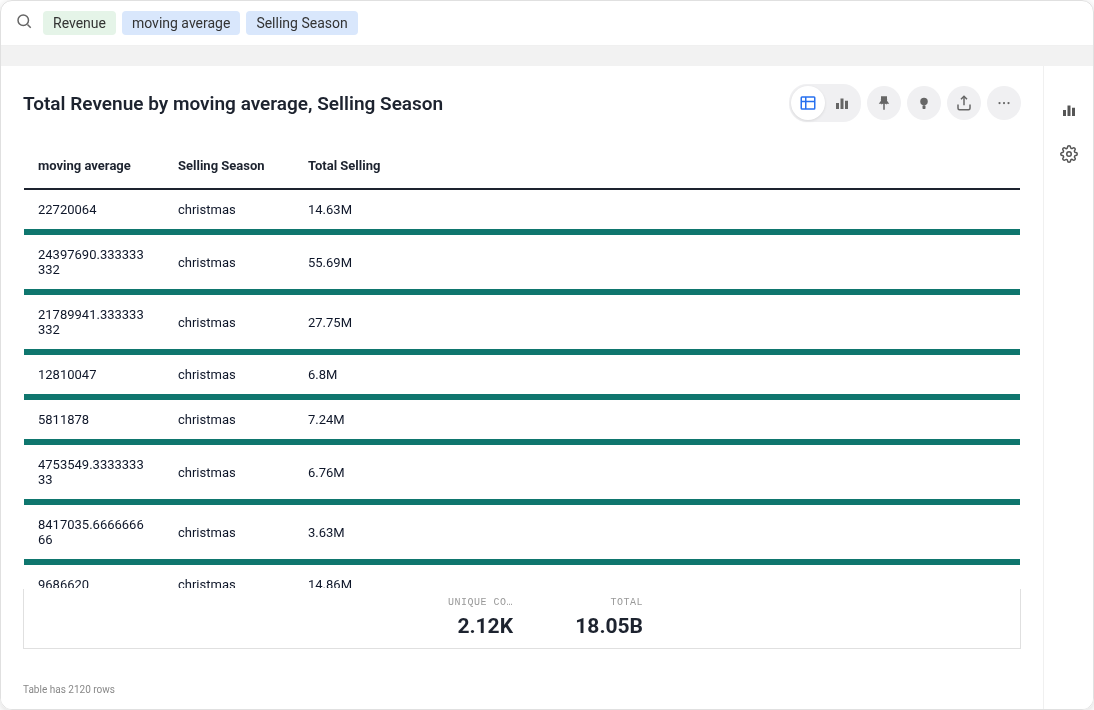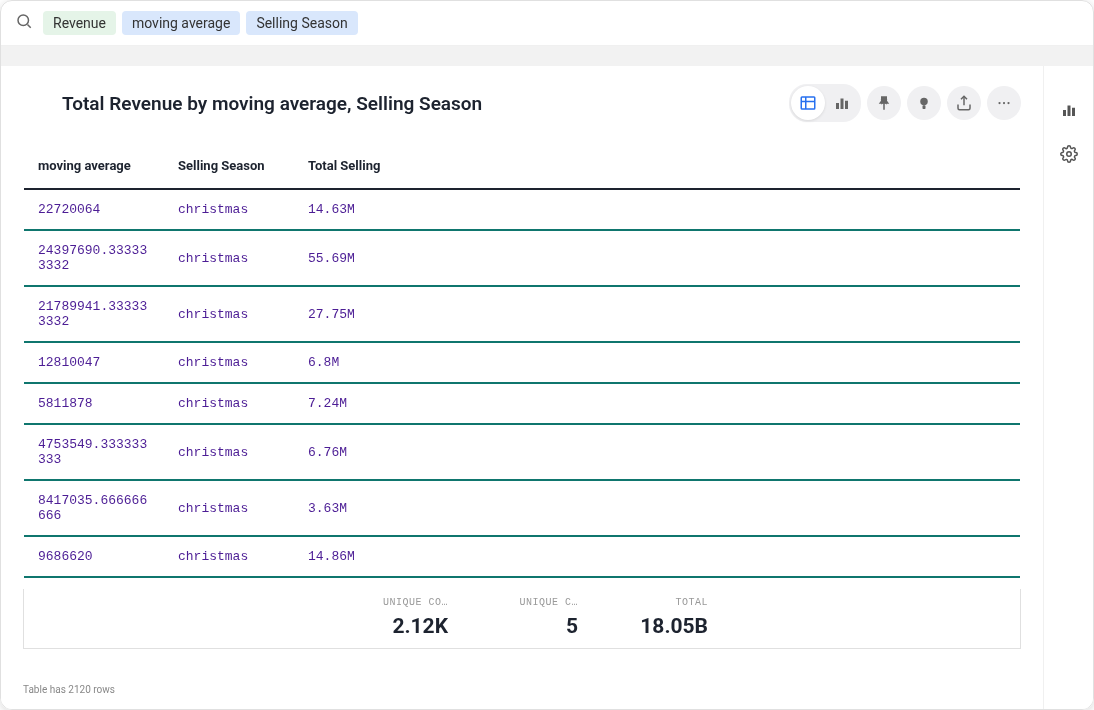--- a/index.html
+++ b/index.html
@@ -70,21 +70,20 @@
     .page-header {
       display: flex;
       justify-content: space-between;
       align-items: center;
       padding: 18px 22px 20px 22px;
     }
     .page-title {
       font-size: 19px;
       font-weight: 600;
       color: #1d232f;
-      margin-left: 39px;
     }
     .toolbar {
       display: flex;
       gap: 6px;
       align-items: center;
     }
     .toolbar-group {
       display: flex;
       background: #f0f0f2;
       border-radius: 18px;
@@ -141,24 +140,23 @@
       overflow-y: auto;
     }
     .data-table thead, .data-table tbody tr {
       display: table;
       width: 100%;
       table-layout: fixed;
     }
     .data-table tbody td {
       padding: 12px 14px;
       font-size: 13px;
-      color: #4c1d95;
-      border-bottom: 2px solid #0f766e;
+      color: #0f172a;
+      border-bottom: 6px solid #0f766e;
       word-wrap: break-word;
-      font-family: Liberation Mono, monospace;
     }
     .col-1 { width: 140px; }
     .col-2 { width: 130px; }
     .col-3 { width: 130px; }
     .col-4 { width: auto; }
     .summary-row {
       display: flex;
       border: 1px solid #e0e0e0;
       border-top: none;
       justify-content: center;
@@ -356,24 +354,20 @@
                 <td class="col-3">10.57M</td>
                 <td class="col-4"></td>
               </tr>
             </tbody>
         </table>
         <div class="summary-row" id="summary-row">
             <div class="summary-cell col-1">
               <div class="summary-label">UNIQUE CO…</div>
               <div class="summary-value">2.12K</div>
             </div>
-            <div class="summary-cell col-2">
-              <div class="summary-label">UNIQUE C…</div>
-              <div class="summary-value">5</div>
-            </div>
             <div class="summary-cell col-3">
               <div class="summary-label">TOTAL</div>
               <div class="summary-value">18.05B</div>
             </div>
           </div>
       </div>
 
       <div class="table-footer">Table has 2120 rows</div>
     </div>
 

